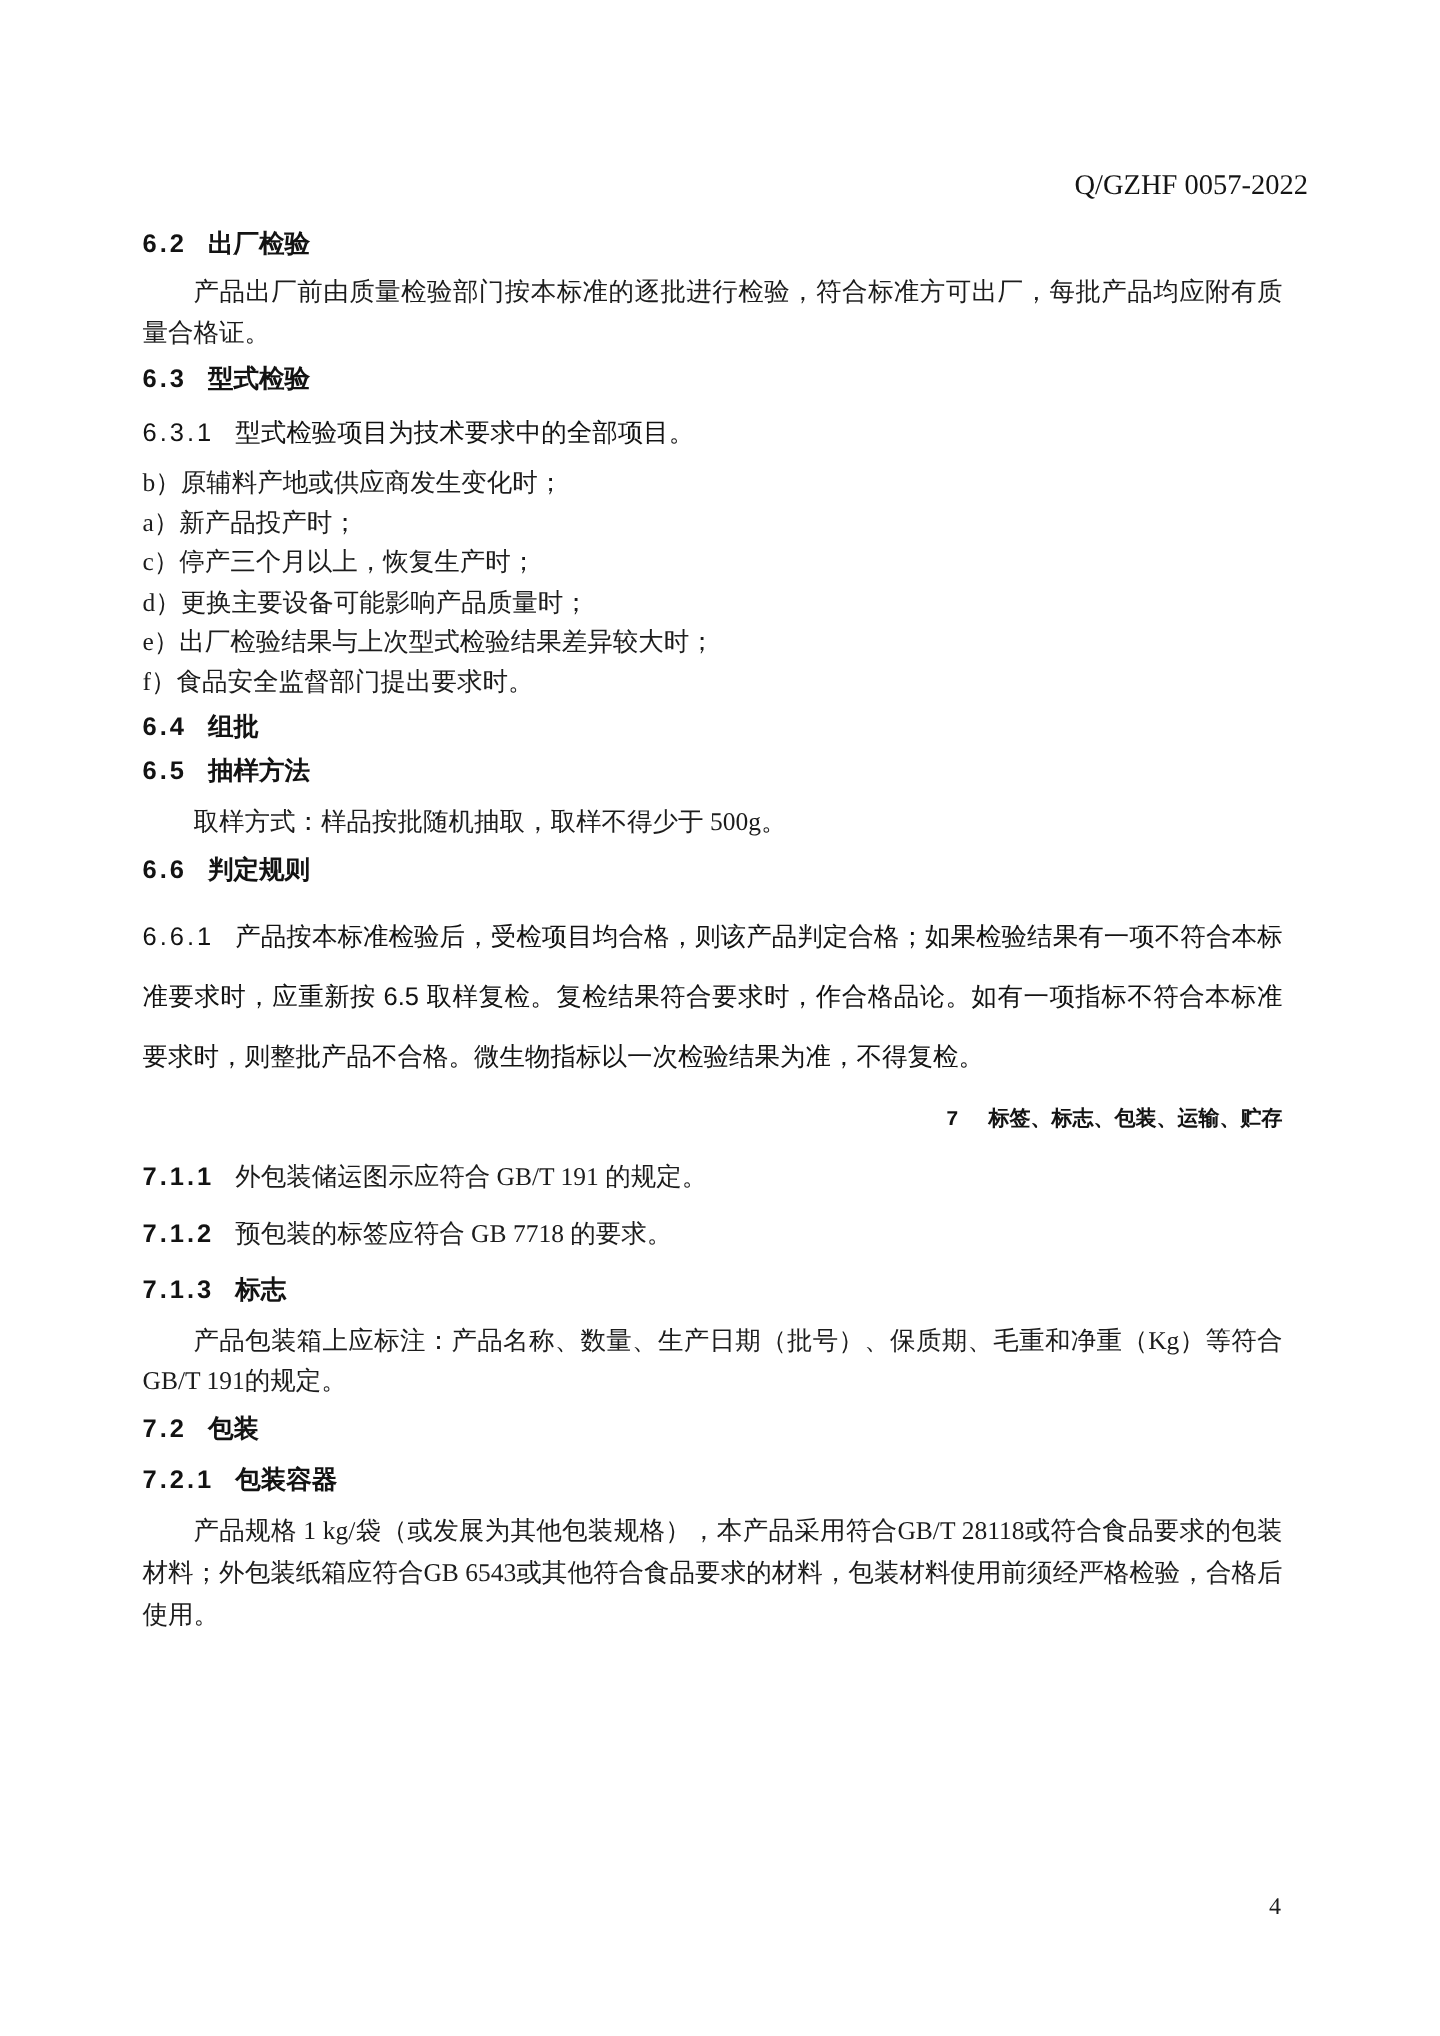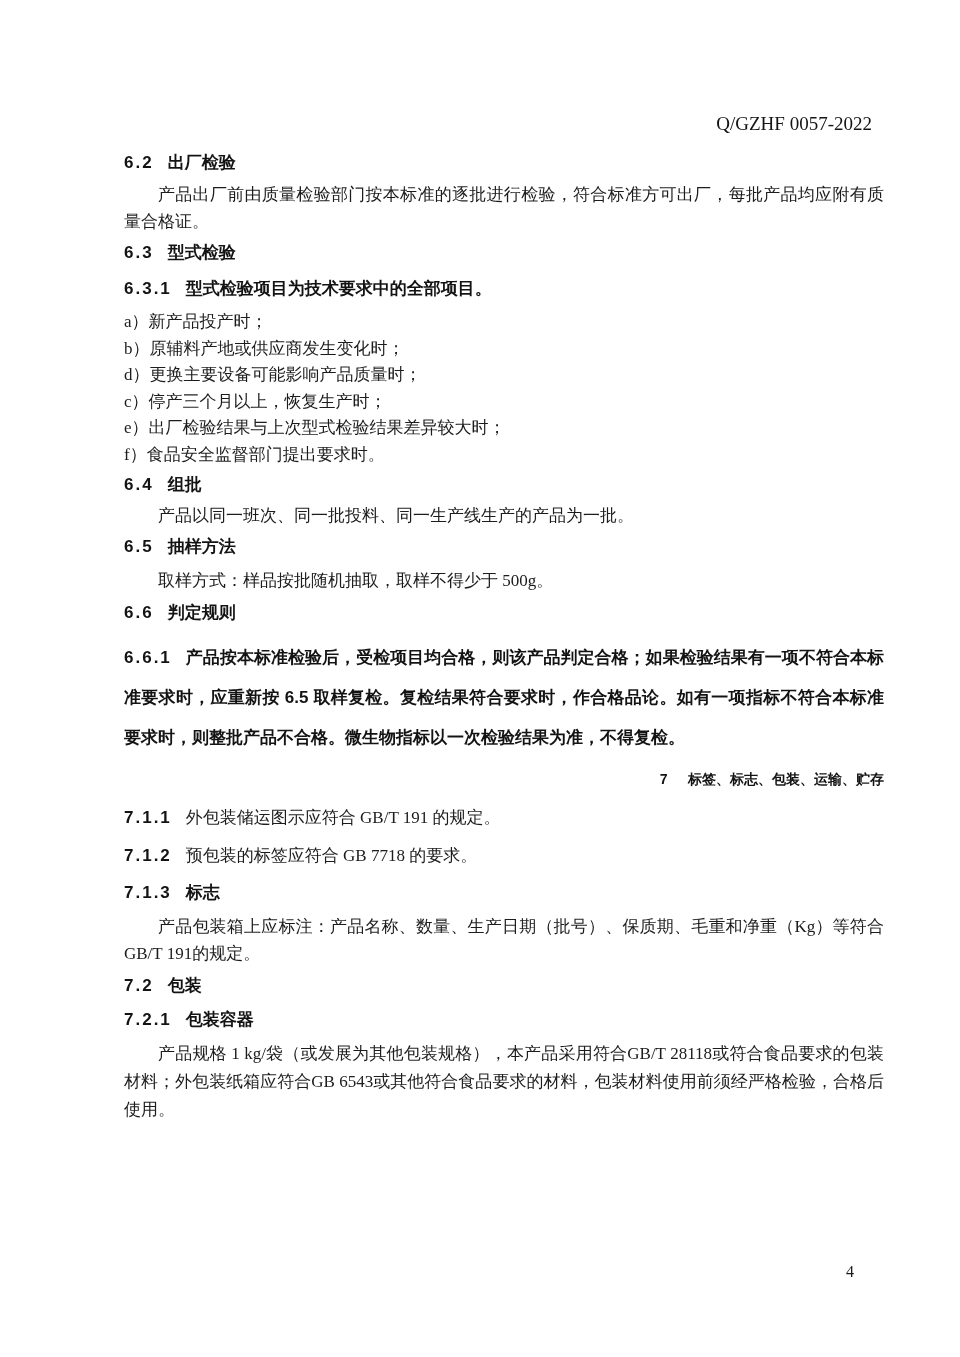--- a/index.html
+++ b/index.html
@@ -19,21 +19,21 @@
     position: absolute;
     top: 113px;
     right: 88px;
     font-family: "Liberation Serif", serif;
     font-size: 19px;
     color: #141414;
   }
 
   .content {
     position: absolute;
-    left: 124px;
+    left: 95px;
     top: 0;
     width: 760px;
     padding-top: 150px;
   }
 
   
   .h2 {
     font-family: "Liberation Sans", sans-serif;
     font-weight: 700;
     font-size: 17px;
@@ -68,21 +68,21 @@
   
   .clause {
     font-size: 17px;
     line-height: 24px;
     text-align: justify;
     margin: 0;
   }
   .clause .num { letter-spacing: 2px; margin-right: 14px; }
   .clause.bold {
     font-family: "Liberation Sans", sans-serif;
-    font-weight: 700;
+    font-weight: 400;
     color: #131313;
   }
   .clause.reg { font-family: "Liberation Serif", serif; color: #1c1c1c; }
   .clause.reg .num { font-family: "Liberation Sans", sans-serif; font-weight: 700; color: #131313; }
   .loose { line-height: 40px; }
 
   .list-item {
     font-family: "Liberation Serif", serif;
     font-size: 17px;
     line-height: 26.6px;
@@ -115,31 +115,30 @@
     <div class="h2 mt2"><span class="num">6.2</span><span>出厂检验</span></div>
 
     <p class="para mt7">产品出厂前由质量检验部门按本标准的逐批进行检验，符合标准方可出厂，每批产品均应附有质量合格证。</p>
 
     <div class="h2 mt7"><span class="num">6.3</span><span>型式检验</span></div>
 
     <p class="clause bold mt13"><span class="num">6.3.1</span><span>型式检验项目为技术要求中的全部项目。</span></p>
 
 
     <div class="mt8">
+      <p class="list-item">b）原辅料产地或供应商发生变化时；</p>
       <p class="list-item">a）新产品投产时；</p>
-      <p class="list-item">b）原辅料产地或供应商发生变化时；</p>
+      <p class="list-item">c）停产三个月以上，恢复生产时；</p>
       <p class="list-item">d）更换主要设备可能影响产品质量时；</p>
-      <p class="list-item">c）停产三个月以上，恢复生产时；</p>
       <p class="list-item">e）出厂检验结果与上次型式检验结果差异较大时；</p>
       <p class="list-item">f）食品安全监督部门提出要求时。</p>
     </div>
 
     <div class="h2 mt5"><span class="num">6.4</span><span>组批</span></div>
 
-    <p class="para mt6">产品以同一班次、同一批投料、同一生产线生产的产品为一批。</p>
 
     <div class="h2 mt7"><span class="num">6.5</span><span>抽样方法</span></div>
 
     <p class="para mt9">取样方式：样品按批随机抽取，取样不得少于 500g。</p>
 
     <div class="h2 mt8"><span class="num">6.6</span><span>判定规则</span></div>
 
     <p class="clause bold loose mt14"><span class="num">6.6.1</span><span>产品按本标准检验后，受检项目均合格，则该产品判定合格；如果检验结果有一项不符合本标准要求时，应重新按 6.5 取样复检。复检结果符合要求时，作合格品论。如有一项指标不符合本标准要求时，则整批产品不合格。微生物指标以一次检验结果为准，不得复检。</span></p>
 
     <div class="h1 mt10"><span class="num">7</span><span>标签、标志、包装、运输、贮存</span></div>

